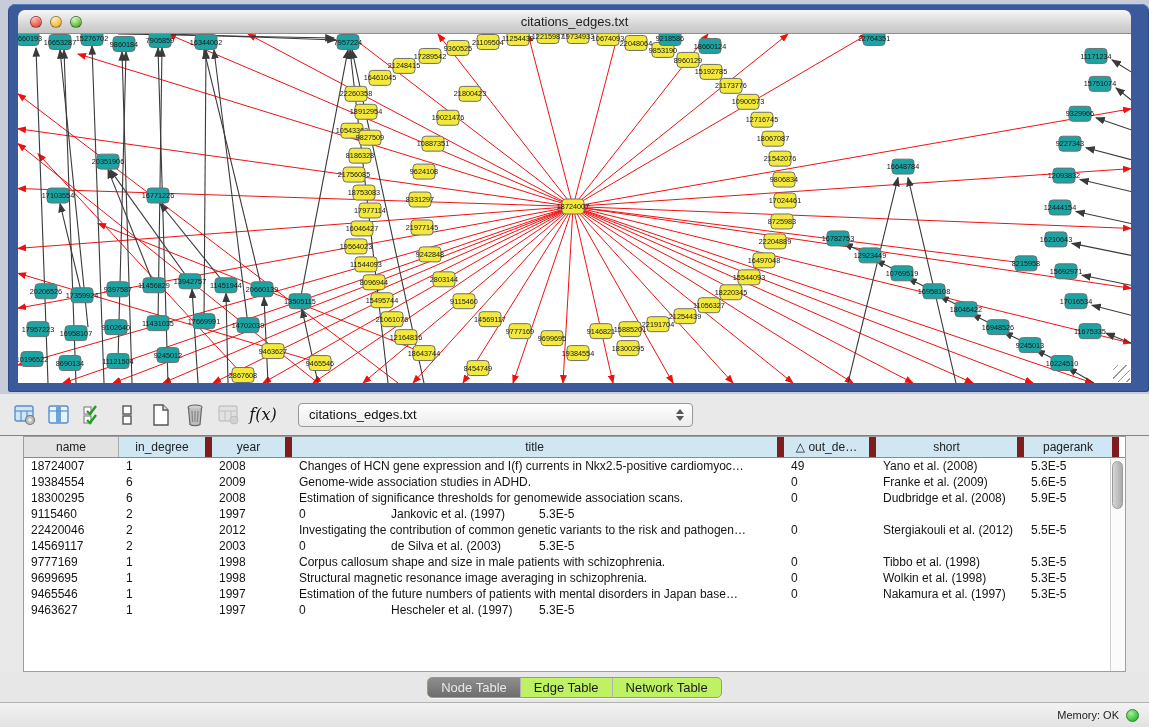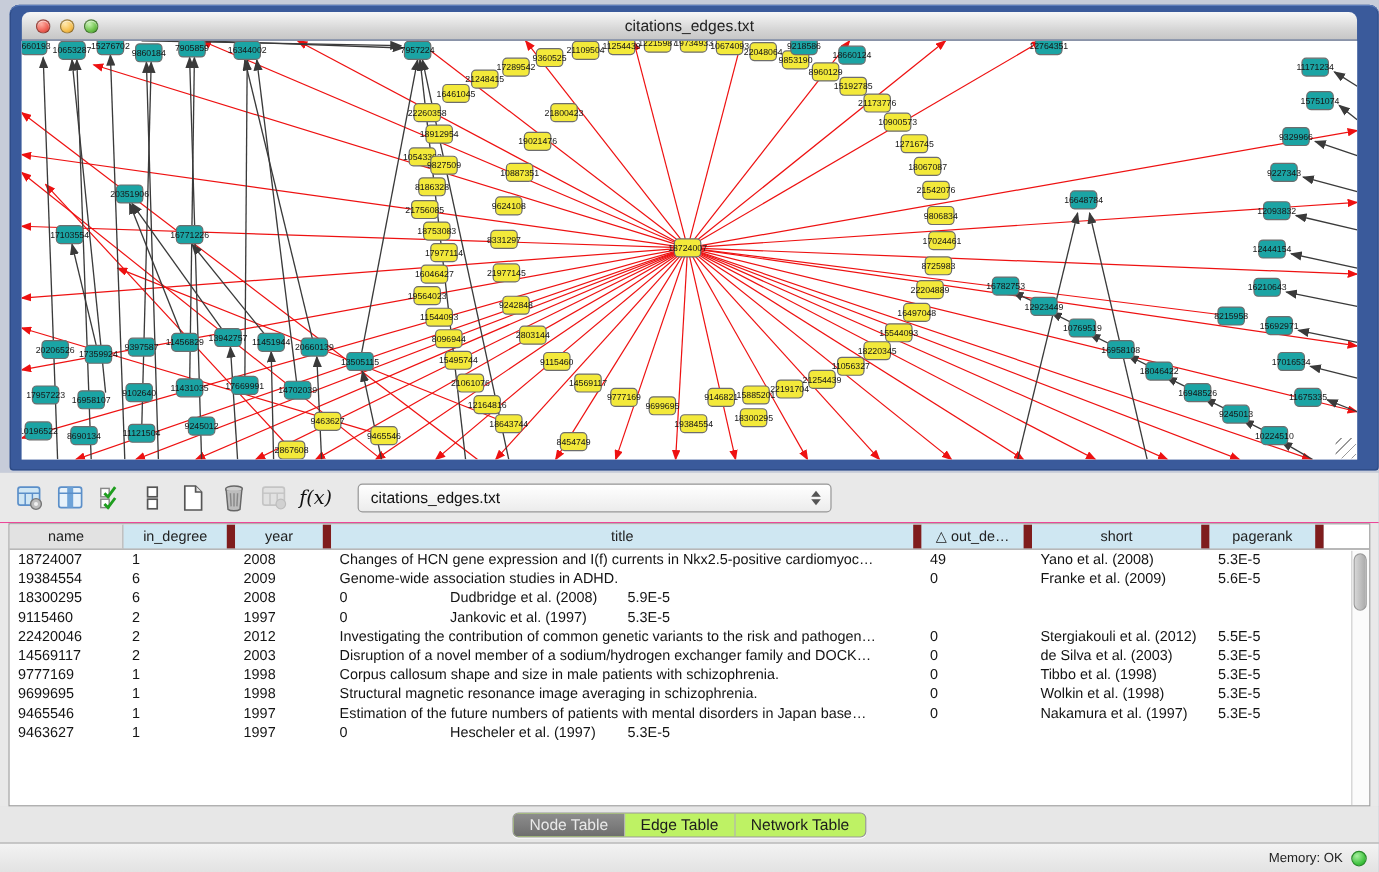--- a/index.html
+++ b/index.html
@@ -43,21 +43,21 @@
   .tb-btn.disabled { opacity:.45; }
   .fx { font-family:"DejaVu Serif", serif; font-style:italic; font-size:16px; color:#111; }
   .combo { margin-left:16px; width:395px; height:24px; border:1px solid #989898; border-radius:4px;
            background:linear-gradient(#ffffff,#ececec); display:flex; align-items:center;
            padding:0 6px 0 10px; font-size:13px; color:#111; }
   .combo .cv { flex:1; white-space:nowrap; overflow:hidden; }
   .combo-arrows { display:flex; flex-direction:column; gap:2px; align-items:center; padding:0 2px; }
   .combo-arrows .up { width:0;height:0;border-left:4px solid transparent;border-right:4px solid transparent;border-bottom:5px solid #555; }
   .combo-arrows .dn { width:0;height:0;border-left:4px solid transparent;border-right:4px solid transparent;border-top:5px solid #555; }
 
-  .table-zone { flex:1; background:#e9e9e9; padding:0 7px; position:relative; min-height:0; }
+  .table-zone { flex:1; background:#e9e9e9; padding:0 23px; position:relative; min-height:0; }
   .table-box { position:relative; height:100%; background:#fff; border:1px solid #9e9e9e; overflow:hidden; }
   .thead { display:flex; height:21px; border-bottom:1px solid #8a8a8a; }
   .th { background:#cfe7f2; border-right:7px solid #7f1d1d; font-size:12px; color:#222;
         display:flex; align-items:center; justify-content:center; overflow:hidden; white-space:nowrap; flex:none; }
   .th.gray { background:#e2e2e2; border-right:1px solid #aaa; }
   .trow { display:flex; height:16px; }
   .td { font-size:12px; color:#141414; padding-left:7px; white-space:nowrap; overflow:hidden;
         display:flex; align-items:center; flex:none; }
   .vscroll { position:absolute; top:22px; right:0; bottom:0; width:15px; background:#fbfbfb; border-left:1px solid #cfcfcf; }
   .vthumb { position:absolute; top:2px; left:1px; width:11px; height:48px; border-radius:6px;
@@ -759,20 +759,21 @@
             <div class="td" style="width: 80px;">2009</div>
             <div class="td" style="width: 492px;">Genome-wide association studies in ADHD.</div>
             <div class="td" style="width: 92px;">0</div>
             <div class="td" style="width: 148px;">Franke et al. (2009)</div>
             <div class="td" style="width: 95px;">5.6E-5</div>
           </div>
           <div class="trow">
             <div class="td" style="width: 95px;">18300295</div>
             <div class="td" style="width: 93px;">6</div>
             <div class="td" style="width: 80px;">2008</div>
+            <div class="td" style="width: 492px;">Estimation of significance thresholds for genomewide association scans.</div>
             <div class="td" style="width: 92px;">0</div>
             <div class="td" style="width: 148px;">Dudbridge et al. (2008)</div>
             <div class="td" style="width: 95px;">5.9E-5</div>
           </div>
           <div class="trow">
             <div class="td" style="width: 95px;">9115460</div>
             <div class="td" style="width: 93px;">2</div>
             <div class="td" style="width: 80px;">1997</div>
             <div class="td" style="width: 92px;">0</div>
             <div class="td" style="width: 148px;">Jankovic et al. (1997)</div>
@@ -784,21 +785,20 @@
             <div class="td" style="width: 80px;">2012</div>
             <div class="td" style="width: 492px;">Investigating the contribution of common genetic variants to the risk and pathogen…</div>
             <div class="td" style="width: 92px;">0</div>
             <div class="td" style="width: 148px;">Stergiakouli et al. (2012)</div>
             <div class="td" style="width: 95px;">5.5E-5</div>
           </div>
           <div class="trow">
             <div class="td" style="width: 95px;">14569117</div>
             <div class="td" style="width: 93px;">2</div>
             <div class="td" style="width: 80px;">2003</div>
-            <div class="td" style="width: 492px;">Disruption of a novel member of a sodium/hydrogen exchanger family and DOCK…</div>
             <div class="td" style="width: 92px;">0</div>
             <div class="td" style="width: 148px;">de Silva et al. (2003)</div>
             <div class="td" style="width: 95px;">5.3E-5</div>
           </div>
           <div class="trow">
             <div class="td" style="width: 95px;">9777169</div>
             <div class="td" style="width: 93px;">1</div>
             <div class="td" style="width: 80px;">1998</div>
             <div class="td" style="width: 492px;">Corpus callosum shape and size in male patients with schizophrenia.</div>
             <div class="td" style="width: 92px;">0</div>

